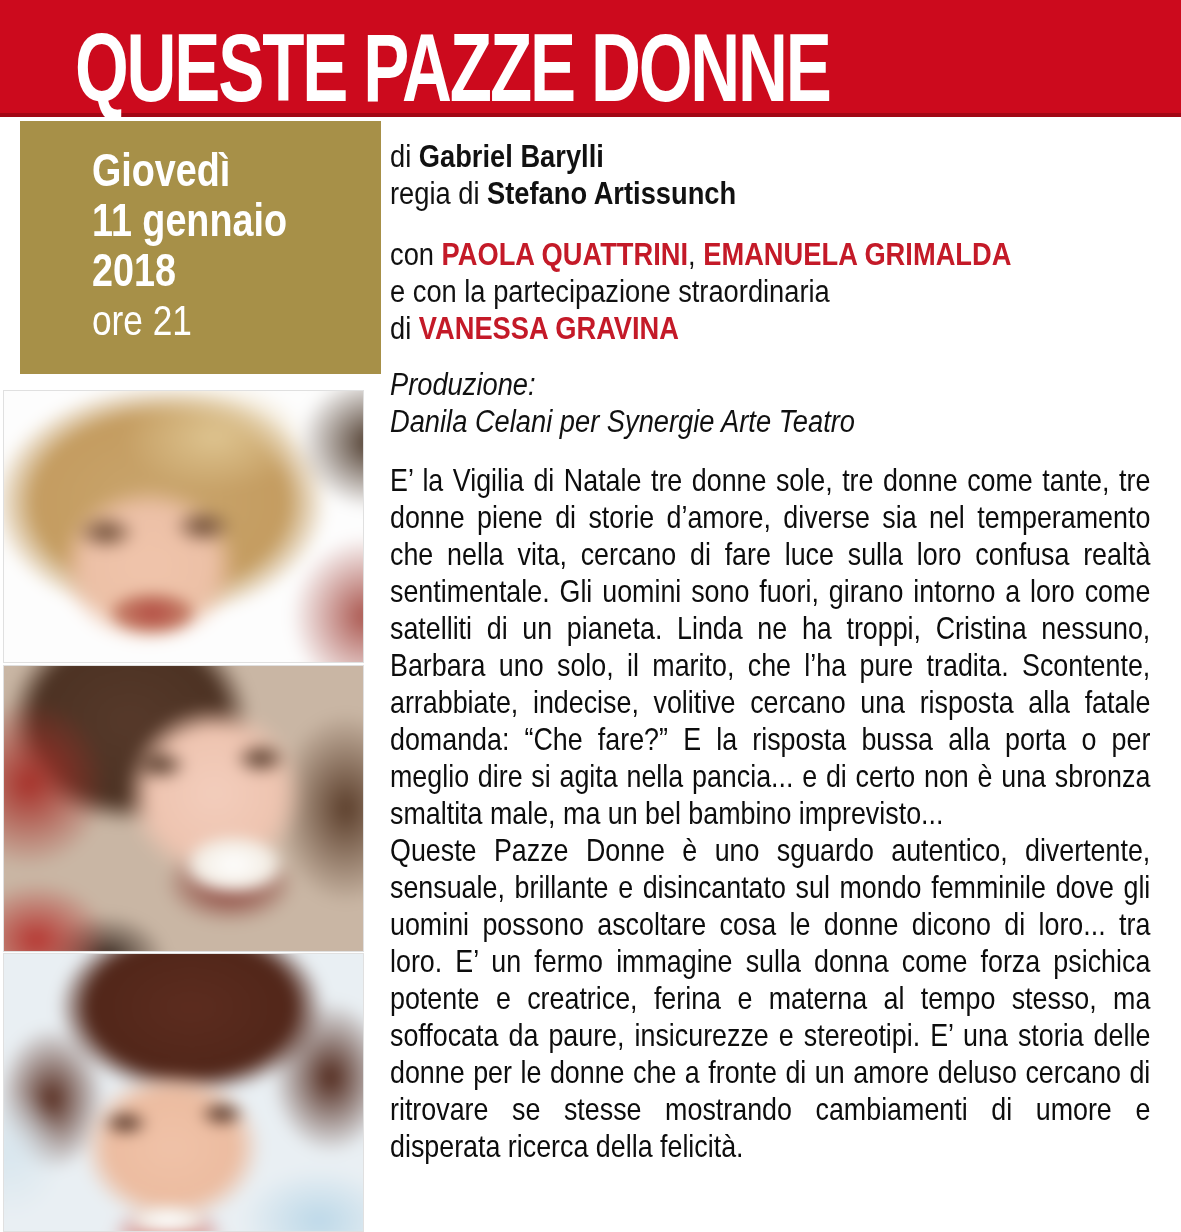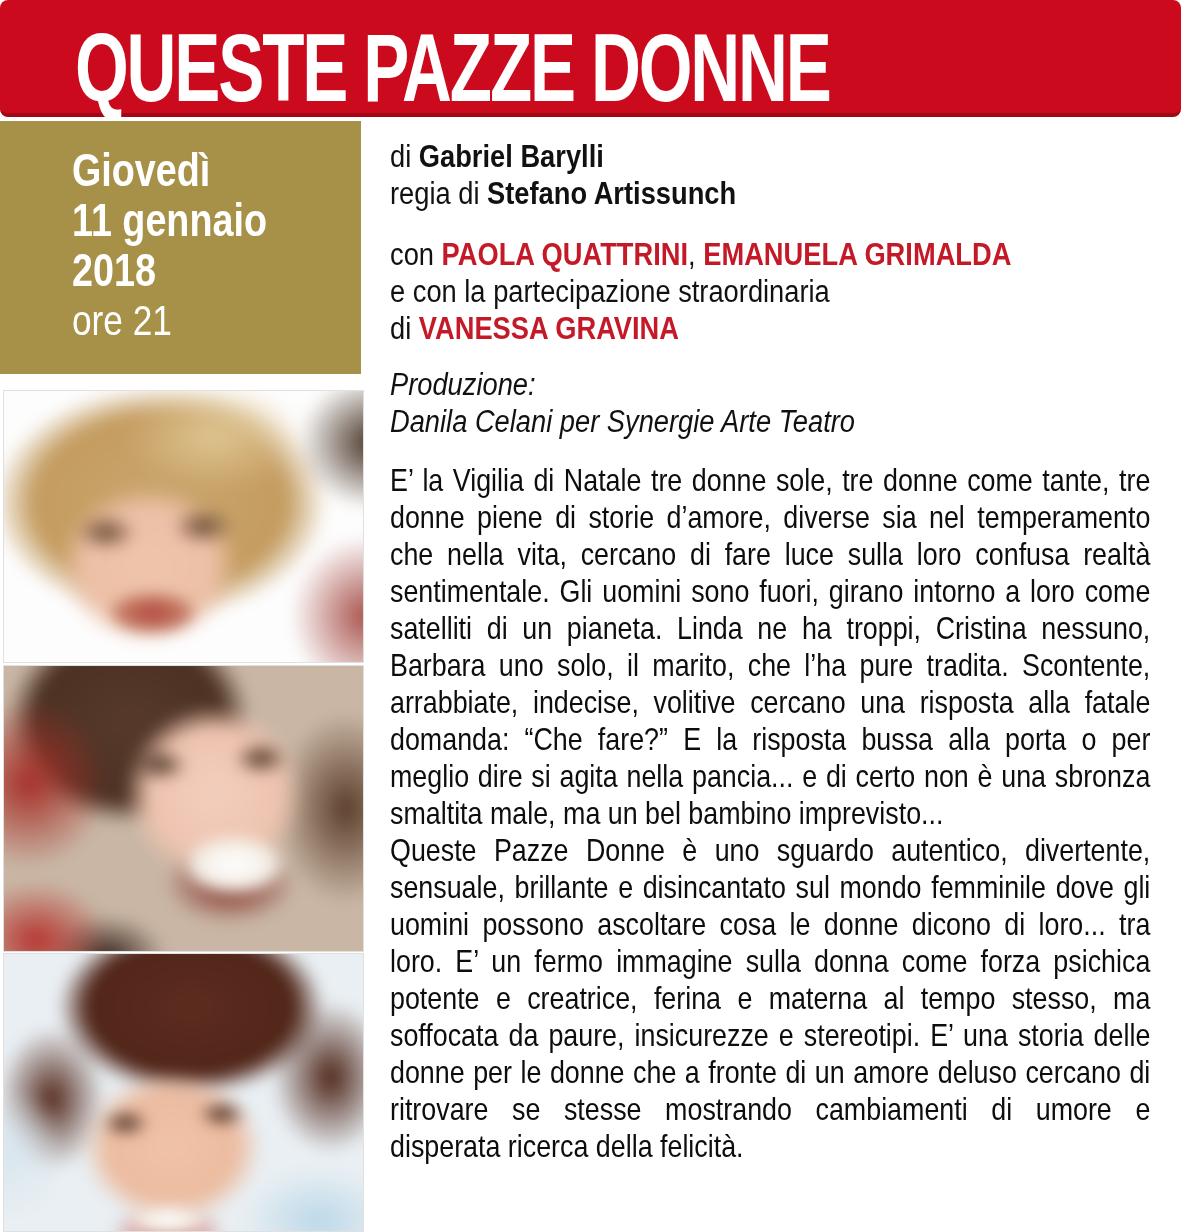--- a/index.html
+++ b/index.html
@@ -12,32 +12,31 @@
     font-family:"Liberation Sans", sans-serif;
     color:#111;
   }
 
   
   .banner {
     position:absolute; left:0; top:0;
     width:1181px; height:117px;
     background:#cc0a1d;
     border-bottom:4px solid #a20715;
-    border-radius:8px;
   }
   .banner h1 {
     position:absolute; left:75px; top:13px;
     font-size:96px; font-weight:bold; color:#ffffff;
     letter-spacing:-3px; white-space:nowrap;
     transform:scaleX(0.72); transform-origin:left top;
   }
 
   
   .datebox {
-    position:absolute; left:0; top:121px;
+    position:absolute; left:20px; top:121px;
     width:361px; height:253px;
     background:#a79048; color:#ffffff;
     padding:24px 0 0 72px;
   }
   .datebox .dline {
     font-size:46px; font-weight:bold; line-height:50px;
     white-space:nowrap;
     transform:scaleX(0.82); transform-origin:left top;
   }
   .datebox .dline.regular { font-weight:normal; font-size:43px; }

